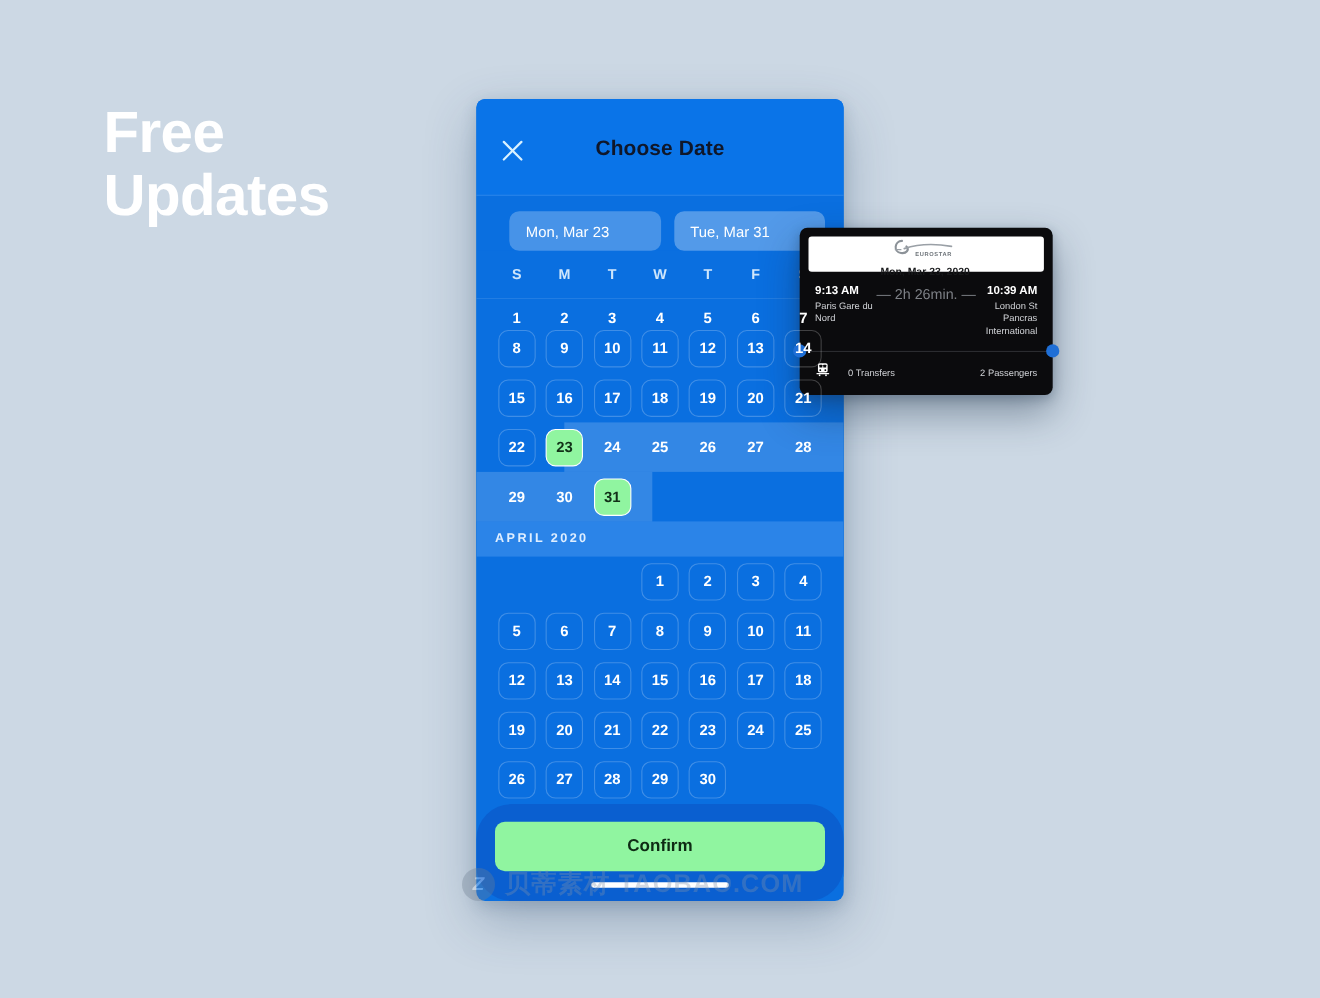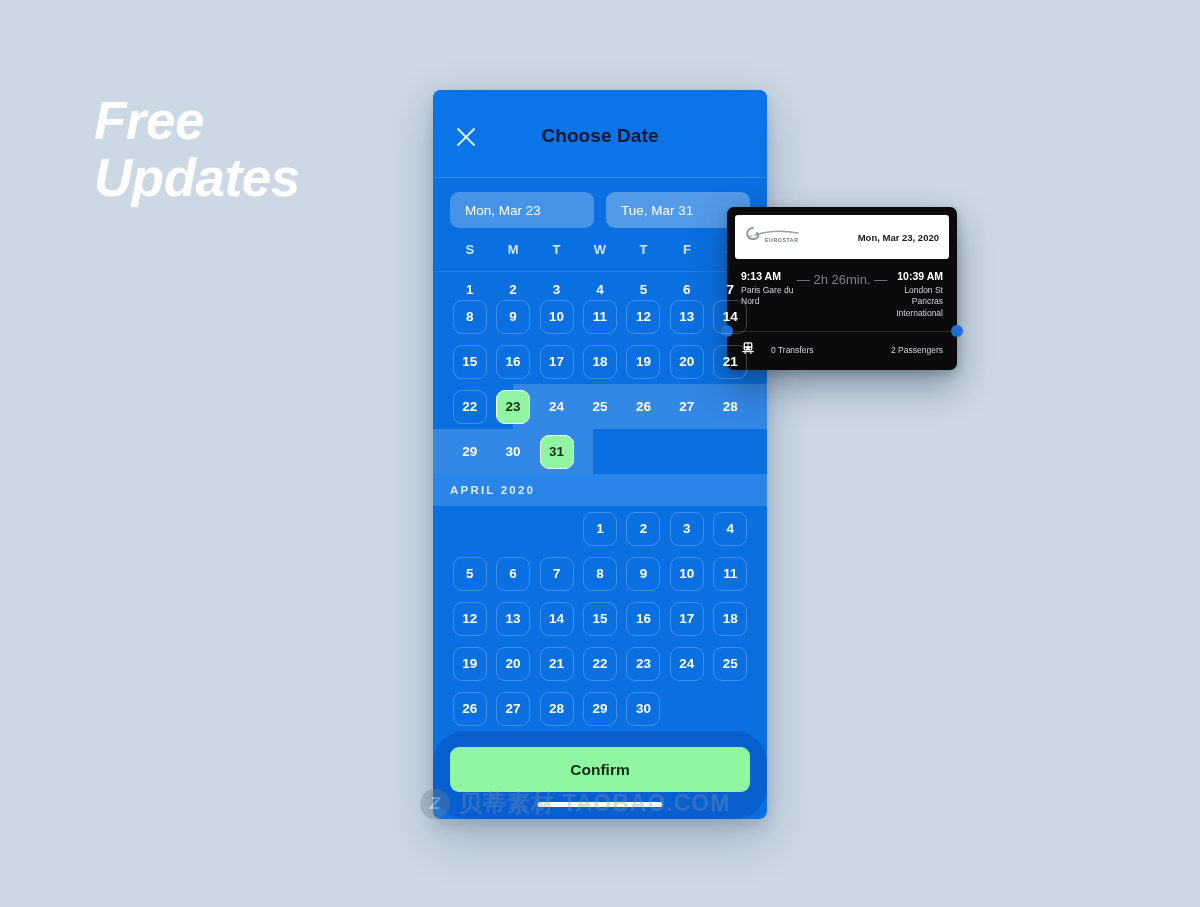--- a/index.html
+++ b/index.html
@@ -21,21 +21,20 @@
   .promo {
     position: absolute;
     left: 94px;
     top: 92px;
     font-size: 53px;
     line-height: 1.08;
     font-weight: 700;
     letter-spacing: -0.5px;
     color: #ffffff;
     user-select: none;
-    font-style: italic;
   }
   .promo .l2 { display: block; }
 
   
   .phone {
     position: absolute;
     left: 433px;
     top: 90px;
     width: 334px;
     height: 729px;
@@ -70,21 +69,21 @@
     color: #0f172a;
     font-size: 19px;
     font-weight: 700;
     letter-spacing: 0.1px;
   }
 
   
   .chips-row {
     display: flex;
     gap: 12px;
-    padding: 14px 17px 0 17px;
+    padding: 14px 17px 0 30px;
     background: #0a6fe0;
   }
   .chip {
     flex: 1;
     height: 36px;
     border-radius: 9px;
     background: rgba(255,255,255,0.25);
     color: #ffffff;
     font-size: 13.5px;
     display: flex;
@@ -217,25 +216,26 @@
     background: #0b0b0d;
     border-radius: 7px;
     box-shadow: 0 16px 36px rgba(25, 45, 70, 0.42),
                 0 3px 10px rgba(25, 45, 70, 0.26);
     overflow: visible;
     padding: 8px;
   }
   .ticket-logo-bar {
     background: #ffffff;
     border-radius: 3px;
-    height: 44px;
+    height: 32px;
     display: flex;
     align-items: center;
     justify-content: space-between;
     padding: 0 10px 0 8px;
+    flex-direction: column;
   }
   .eurostar-mark { display: block; }
   .ticket-date {
     color: #17181a;
     font-size: 9.5px;
     font-weight: 700;
   }
 
   .ticket-journey {
     display: flex;

